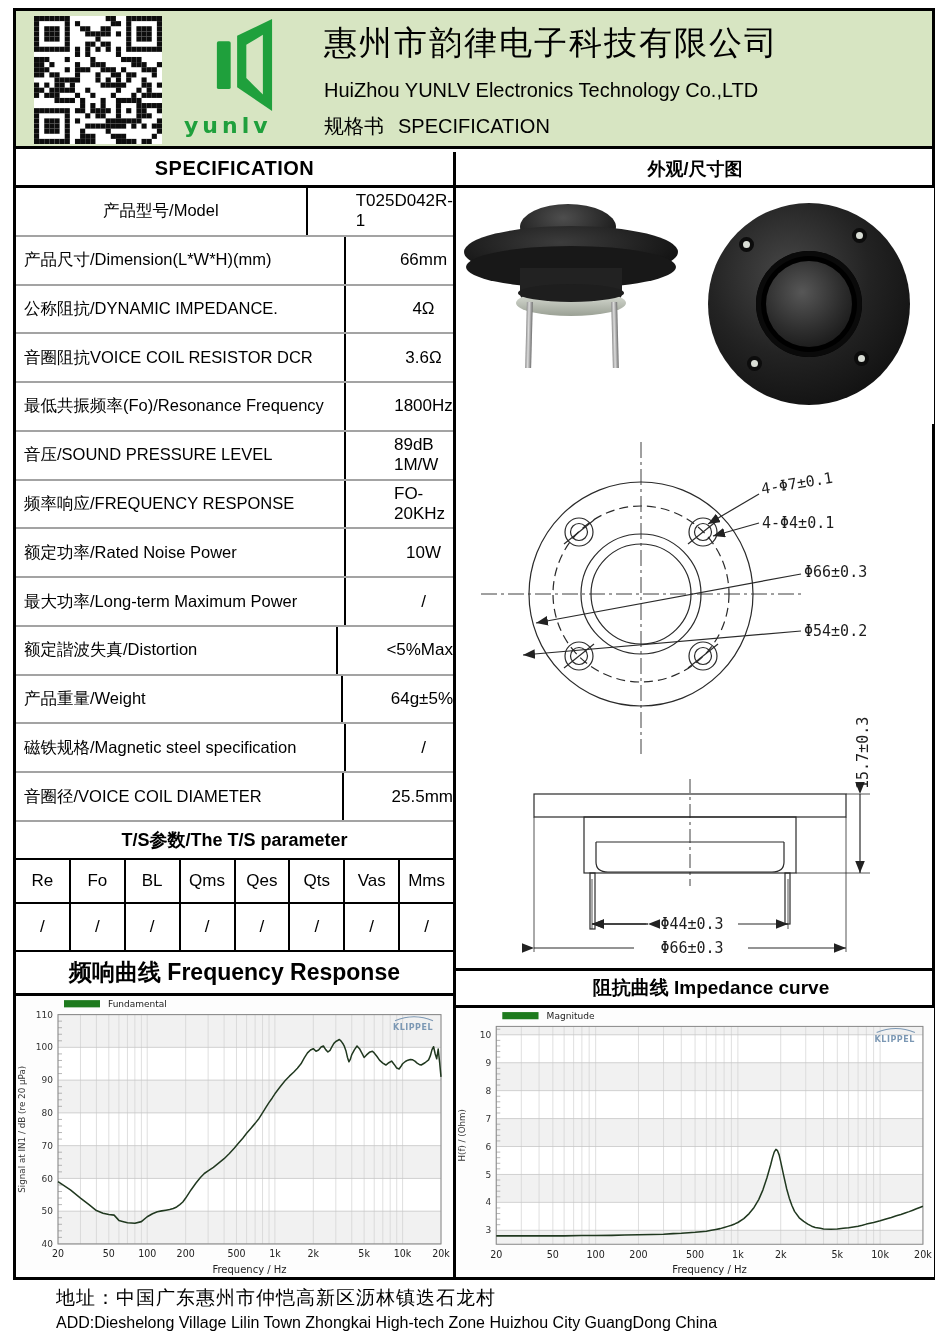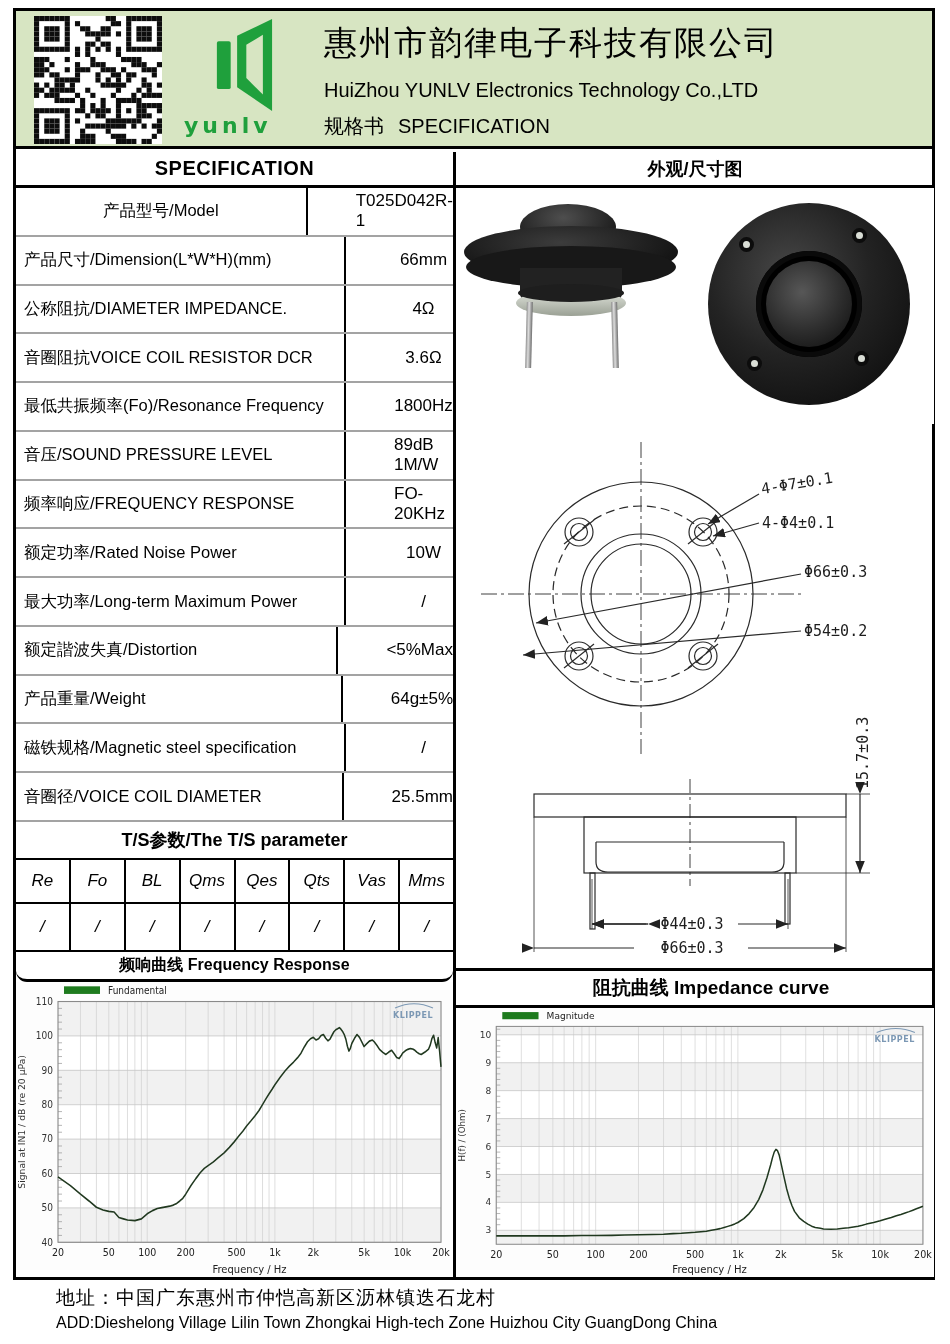--- a/index.html
+++ b/index.html
@@ -33,23 +33,23 @@
   .slabel { width:330px; border-right:2px solid #000; display:flex; align-items:center;
             padding:0 4px 0 8px; font-size:16.5px; }
   .slabel.center { justify-content:center; padding-left:4px; }
   .svalue { flex:1; display:flex; align-items:center; justify-content:center; font-size:17px;padding-left:48px; }
   
   .ts-title { height:38px; border-bottom:2px solid #000; font-size:18px; }
   .ts-row { display:flex; border-bottom:2px solid #000; flex:0 0 auto; }
   .ts-head { height:44px; }
   .ts-vals { height:48px; }
   .ts-cell { flex:1; border-right:2px solid #000; display:flex; align-items:center;
-             justify-content:center; font-size:17px;font-style:italic; }
+             justify-content:center; font-size:17px; }
   .ts-cell:last-child { border-right:none; }
-  .chart-title { height:30px; font-size:16px;border-radius:11px; }
+  .chart-title { height:44px; font-size:23px; }
   .chart-wrap { flex:1; position:relative; background:#fff; }
   .chart-wrap svg { position:absolute; inset:0; width:100%; height:100%; }
   
   .photos { height:236px; position:relative; background:#fff; flex:0 0 auto; }
   .drawing { height:544px; flex:0 0 auto; }
   .imp-title { height:40px; border-top:3px solid #000; font-size:19px;padding-left:32px; }
   
   .ph { position:absolute; }
   .dome-side   { left:64px; top:16px; width:96px; height:46px; border-radius:50%;
                  background:radial-gradient(ellipse at 45% 30%, #4e4e4e, #1d1d1d 75%); }
@@ -414,21 +414,21 @@
       <div class="spec-body">
           <div class="srow">
             <div class="slabel center">产品型号/Model</div>
             <div class="svalue">T025D042R-1</div>
           </div>
           <div class="srow">
             <div class="slabel">产品尺寸/Dimension(L*W*H)(mm)</div>
             <div class="svalue">66mm</div>
           </div>
           <div class="srow">
-            <div class="slabel">公称阻抗/DIAMETER IMPEDANCE.</div>
+            <div class="slabel">公称阻抗/DYNAMIC IMPEDANCE.</div>
             <div class="svalue">4Ω</div>
           </div>
           <div class="srow">
             <div class="slabel">音圈阻抗VOICE COIL RESISTOR DCR</div>
             <div class="svalue">3.6Ω</div>
           </div>
           <div class="srow">
             <div class="slabel">最低共振频率(Fo)/Resonance Frequency</div>
             <div class="svalue">1800Hz</div>
           </div>

